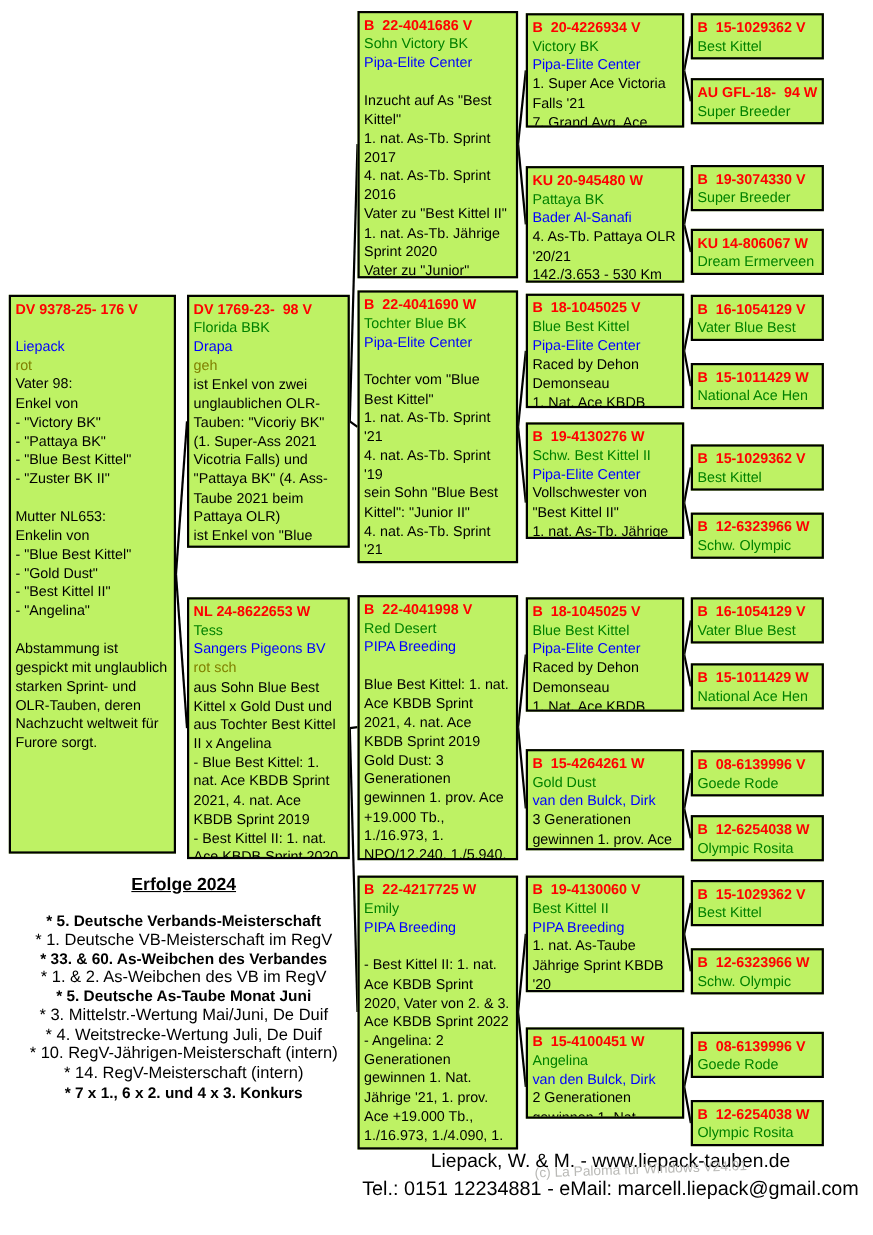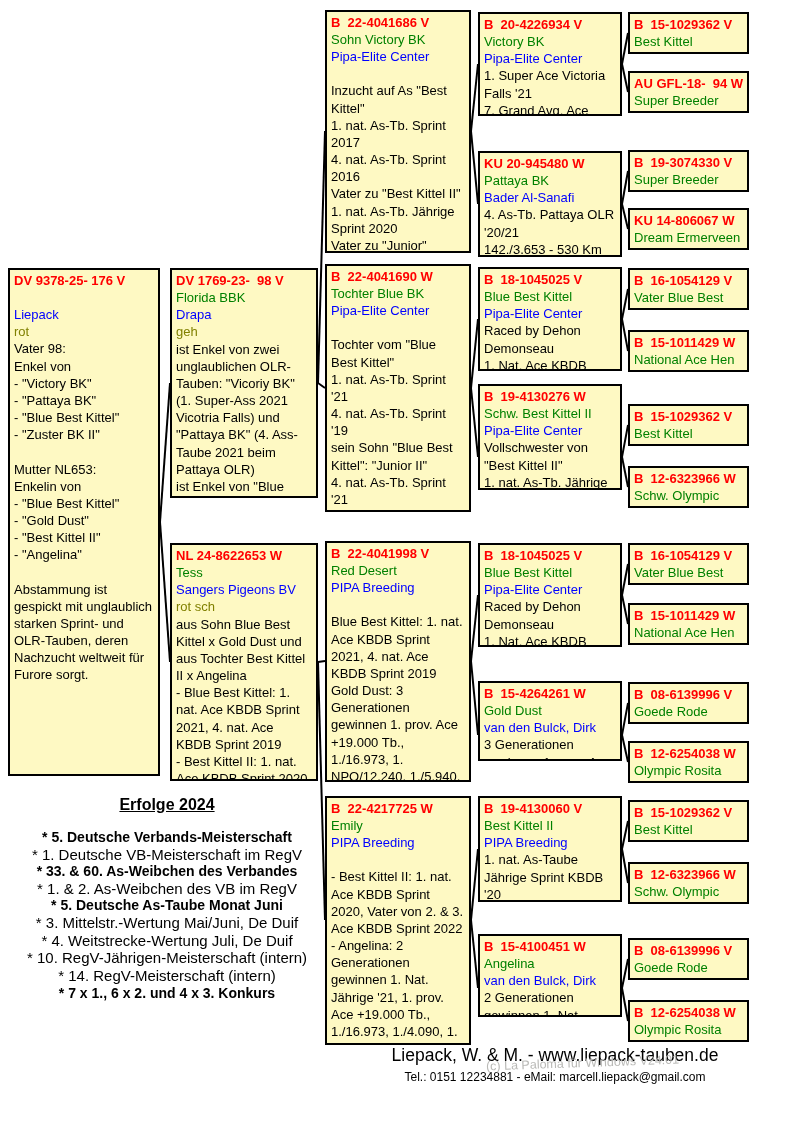--- a/index.html
+++ b/index.html
@@ -1,34 +1,34 @@
 <!DOCTYPE html>
 <html><head>
 <meta charset="utf-8">
 <style>
   html,body{margin:0;padding:0;background:#fff;}
   .page{position:relative;width:794px;height:1123px;background:#fff;
         font-family:"Liberation Sans","DejaVu Sans",sans-serif;overflow:hidden;}
   .connectors{position:absolute;left:0;top:0;z-index:0;}
   .pbox{position:absolute;border:2px solid #000;box-sizing:border-box;
         padding:2px 4px;font-size:13px;line-height:1.32;overflow:hidden;
-        background:#fef9c3;z-index:1;}
+        background:#bef264;z-index:1;}
   .ring{color:#ff0000;font-weight:bold;white-space:pre;}
   .name{color:#008000;}
   .loft{color:#0000ff;}
   .colr{color:#808000;}
   .pbody{color:#000;white-space:pre-line;}
   .mt{margin-top:17px;}
   .erfolge{position:absolute;left:2px;top:796px;width:330px;text-align:center;color:#000;z-index:1;}
   .erfolge-title{font-size:16px;font-weight:bold;text-decoration:underline;margin-bottom:15px;}
   .erfolge-item{font-size:15px;line-height:1.18;}
   .erfolge-item.bold{font-weight:bold;font-size:14px;}
   .footer{position:absolute;left:320px;top:1045px;width:470px;text-align:center;color:#000;z-index:1;}
   .footer-line1{font-size:17.5px;}
-  .footer-line2{font-size:12px;margin-top:4px;text-align:center;}
+  .footer-line2{font-size:18px;margin-top:4px;text-align:center;}
   .watermark{position:absolute;left:486px;top:1056px;color:#b9b9b6;font-size:12.5px;
              transform:rotate(-2deg);white-space:nowrap;z-index:2;}
 </style>
 </head>
 <body>
 
 <div class="page">
 
   <svg class="connectors" width="794" height="1123">
     <g stroke="#000" stroke-width="2" fill="none">
@@ -169,21 +169,21 @@
     <div class="pbody">Vollschwester von "Best Kittel II"
 1. nat. As-Tb. Jährige</div>
   </div>
   <div class="pbox" style="left:478px;top:543px;width:144px;height:104px">
     <div class="ring">B  18-1045025 V</div>
     <div class="name">Blue Best Kittel</div>
     <div class="loft">Pipa-Elite Center</div>
     <div class="pbody">Raced by Dehon Demonseau
 1. Nat. Ace KBDB</div>
   </div>
-  <div class="pbox" style="left:478px;top:681px;width:144px;height:80px">
+  <div class="pbox" style="left:478px;top:681px;width:144px;height:92px">
     <div class="ring">B  15-4264261 W</div>
     <div class="name">Gold Dust</div>
     <div class="loft">van den Bulck, Dirk</div>
     <div class="pbody">3 Generationen gewinnen 1. prov. Ace +19.000 Tb.,</div>
   </div>
   <div class="pbox" style="left:478px;top:796px;width:144px;height:106px">
     <div class="ring">B  19-4130060 V</div>
     <div class="name">Best Kittel II</div>
     <div class="loft">PIPA Breeding</div>
     <div class="pbody">1. nat. As-Taube Jährige Sprint KBDB '20</div>

